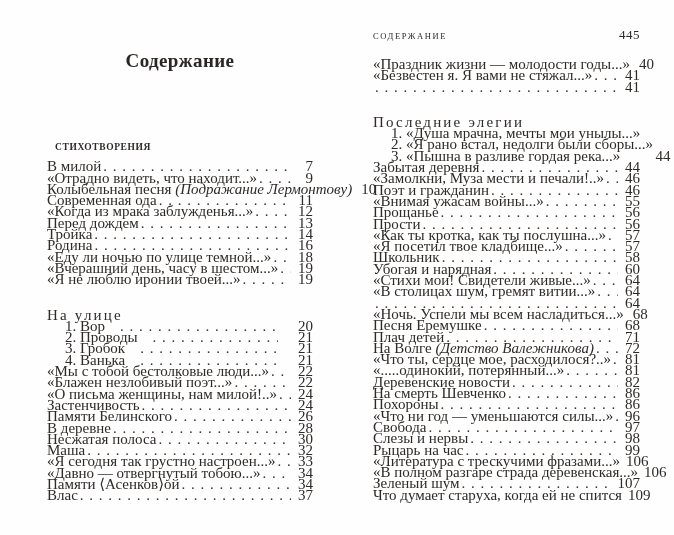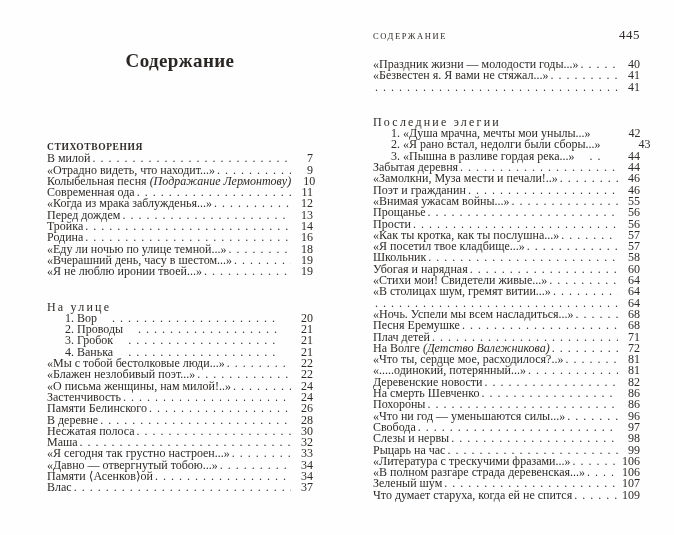--- a/index.html
+++ b/index.html
@@ -20,35 +20,35 @@
     font-weight:600;
     letter-spacing:.4px;
     margin:0 0 70px 0;
     color:#2a2624;
   }
   .toc-heading{
     font-weight:bold;
     font-size:9.5px;
     letter-spacing:.6px;
     line-height:11.3px;
-    margin:0;
+    margin:8px;
   }
 
   
   .right-page{position:absolute;left:373px;top:27px;width:267px;}
   .running-header{
     display:flex;justify-content:space-between;align-items:baseline;
     font-size:8.5px;
     margin-bottom:16px;
   }
   .running-header .rh-title{letter-spacing:1.6px;}
   .running-header .rh-folio{font-size:13px;letter-spacing:.5px;}
 
   
-  .toc{font-size:12px;line-height:11.3px;}
+  .toc{font-size:15px;line-height:11.3px;}
   .row{display:flex;align-items:baseline;}
   .row .t{flex:0 1 auto;white-space:nowrap;}
   .row .t .it{font-style:italic;}
   .row .dots{
     flex:1 1 auto;
     overflow:hidden;
     white-space:nowrap;
     margin:0 4px 0 2px;
     color:#3a3530;
   }

